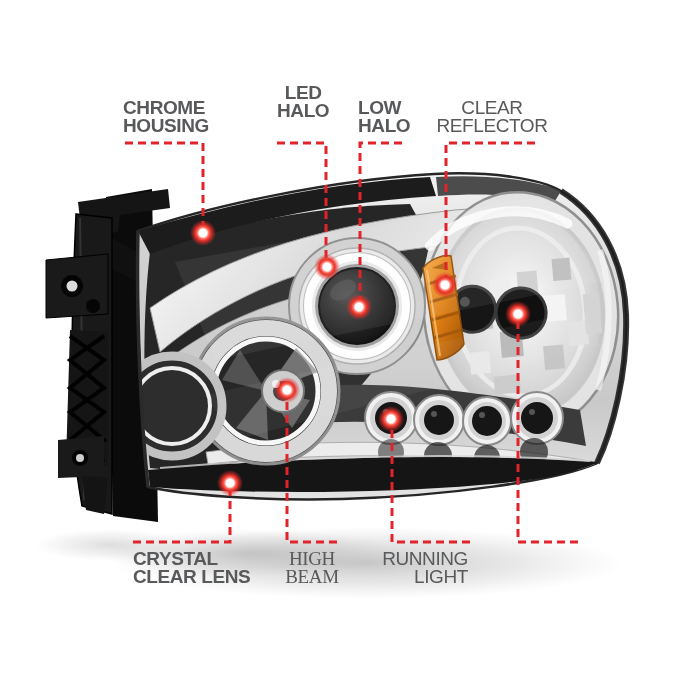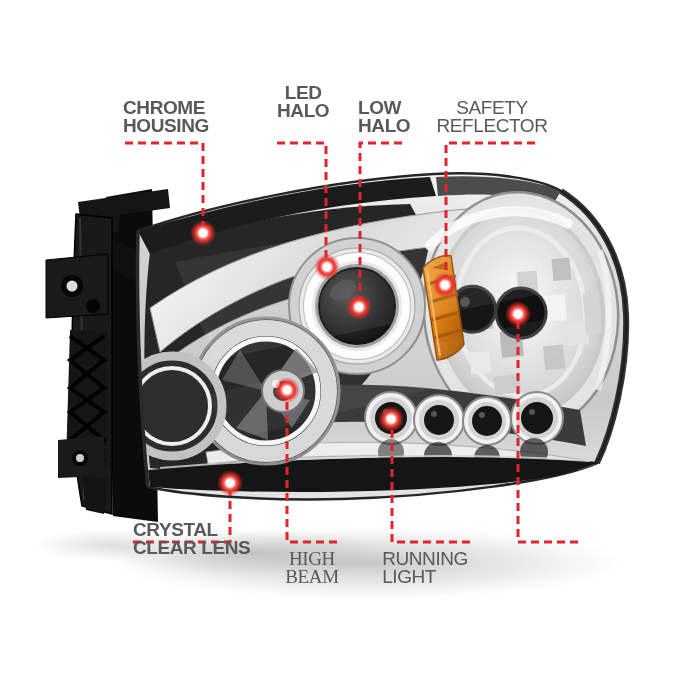--- a/index.html
+++ b/index.html
@@ -14,21 +14,21 @@
   .callout-label{
     position:absolute;
     font:400 19px/0.95 "Liberation Sans",sans-serif;
     letter-spacing:-0.4px;
     color:#58595b;
     white-space:pre-line;
     text-align:center;
   }
   .c{transform:translateX(-50%);}
   .al{text-align:left;font-weight:bold;}
-  .ar{text-align:left;}
+  .ar{text-align:right;}
   .dash{fill:none;stroke-width:3;stroke-dasharray:8 5;}
 </style>
 </head>
 <body>
 
 <div class="stage">
 
   <svg width="700" height="700" viewBox="0 0 700 700">
     <defs>
       <linearGradient id="gBody" x1="0" y1="0" x2="0" y2="1">
@@ -257,22 +257,22 @@
       </g>
     </g>
   </svg>
 
   <div class="callout-label al" style="left:123px;top:99px;">CHROME
 HOUSING</div>
   <div class="callout-label al" style="left:277px;top:84px;text-align:center;">LED
 HALO</div>
   <div class="callout-label al" style="left:358px;top:99px;">LOW
 HALO</div>
-  <div class="callout-label c" style="left:492px;top:99px;">SAFETY
+  <div class="callout-label c" style="left:492px;top:99px;">CLEAR
 REFLECTOR</div>
-  <div class="callout-label al" style="left:133px;top:521px;">CRYSTAL
+  <div class="callout-label al" style="left:133px;top:550px;">CRYSTAL
 CLEAR LENS</div>
   <div class="callout-label c" style="left:312px;top:550px;font-family:Liberation Serif, serif;">HIGH
 BEAM</div>
   <div class="callout-label ar" style="right:232px;top:550px;">RUNNING
 LIGHT</div>
 
 </div>
 
 </body></html>

